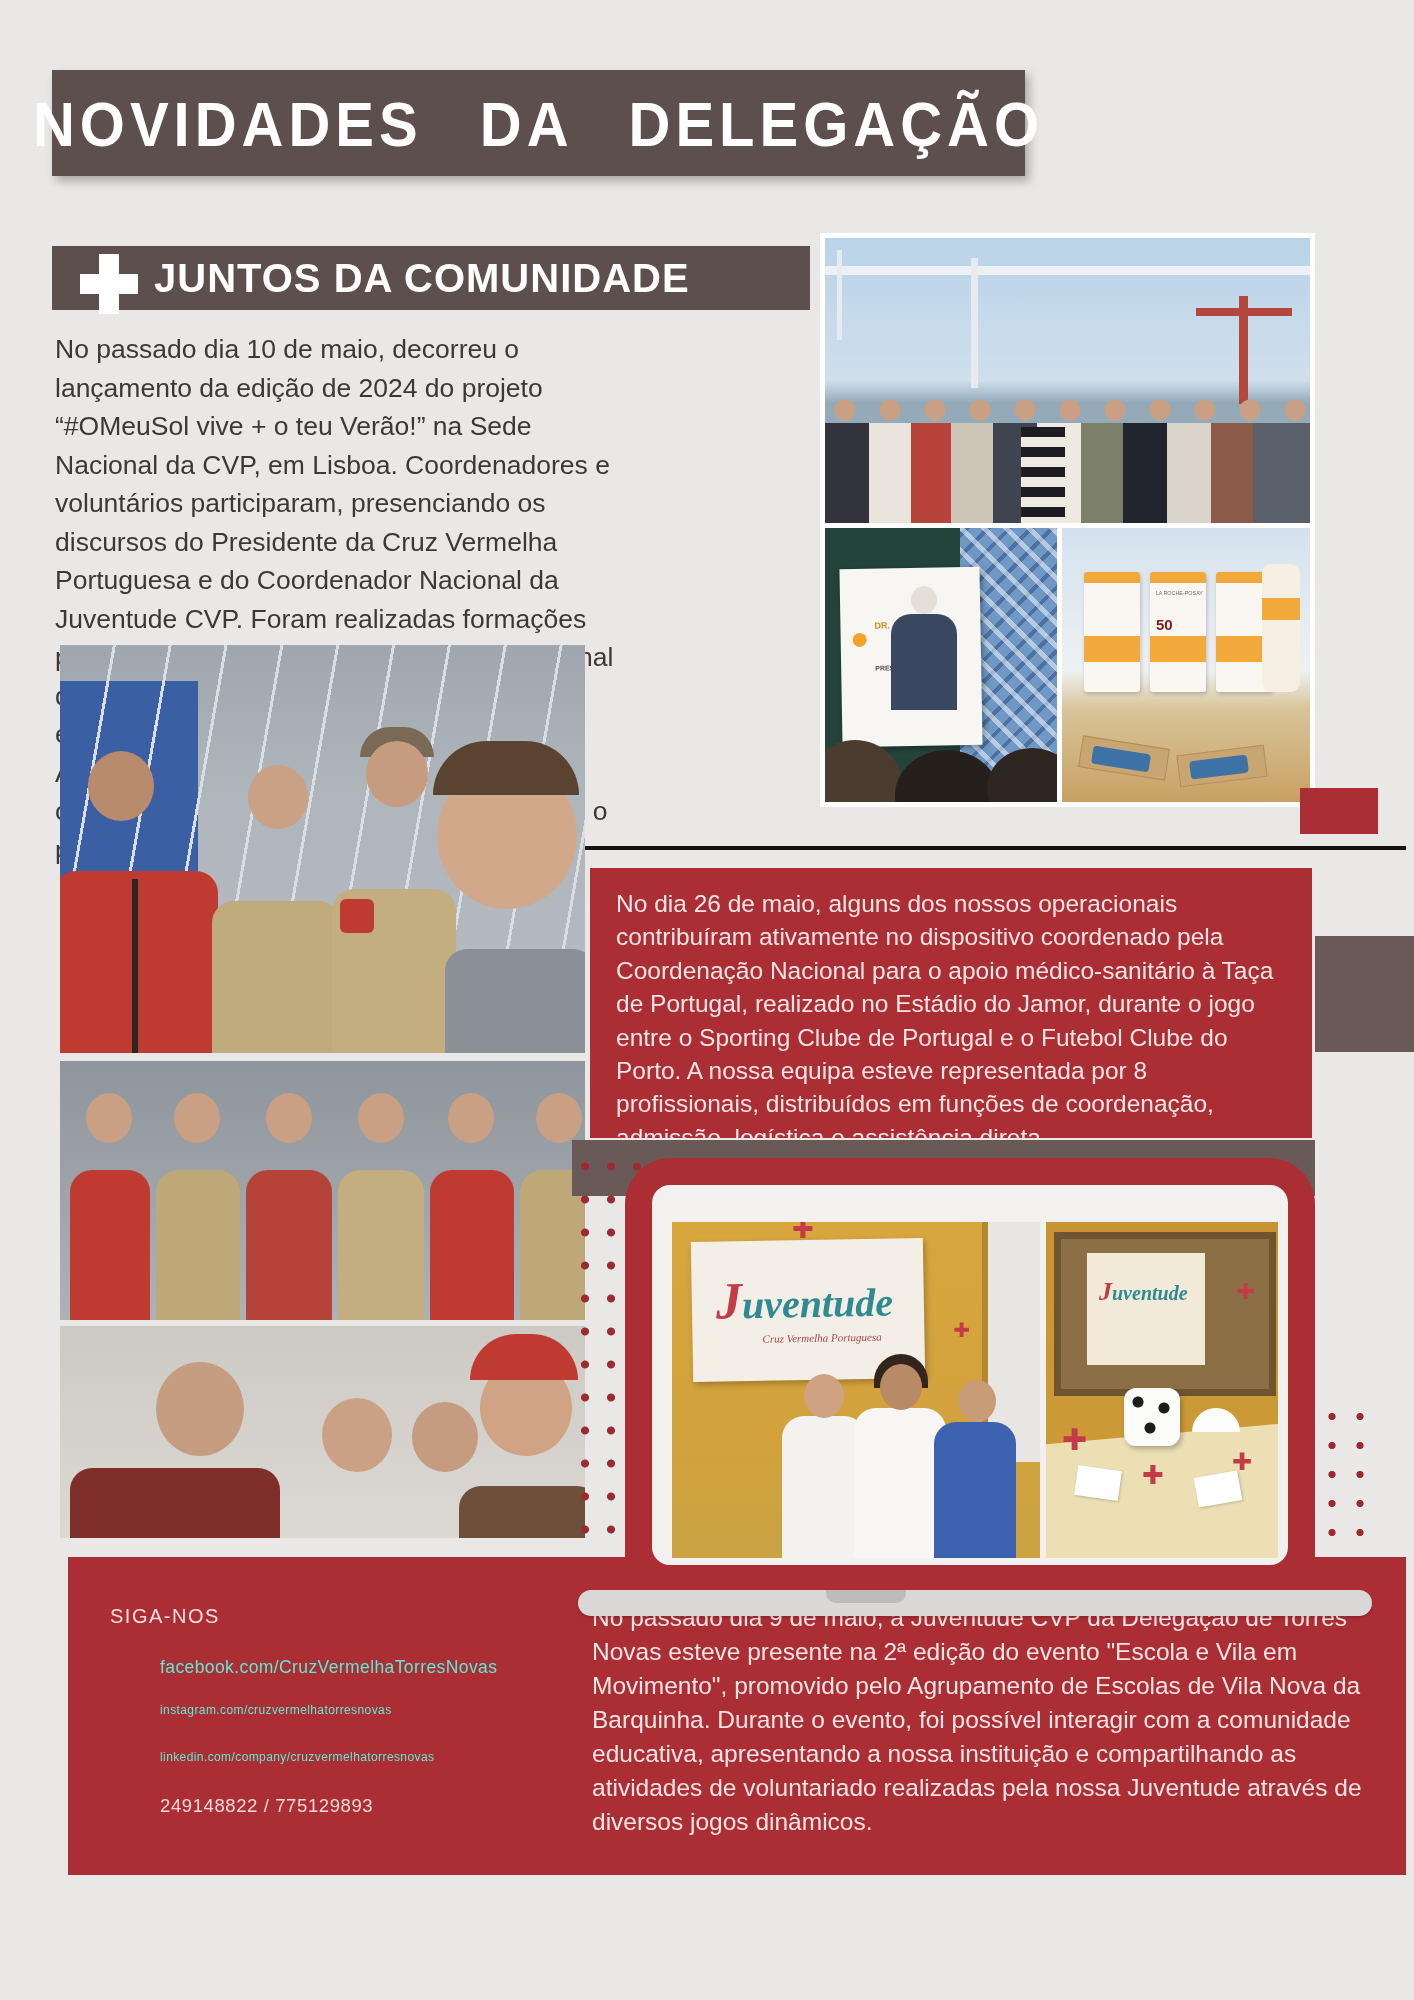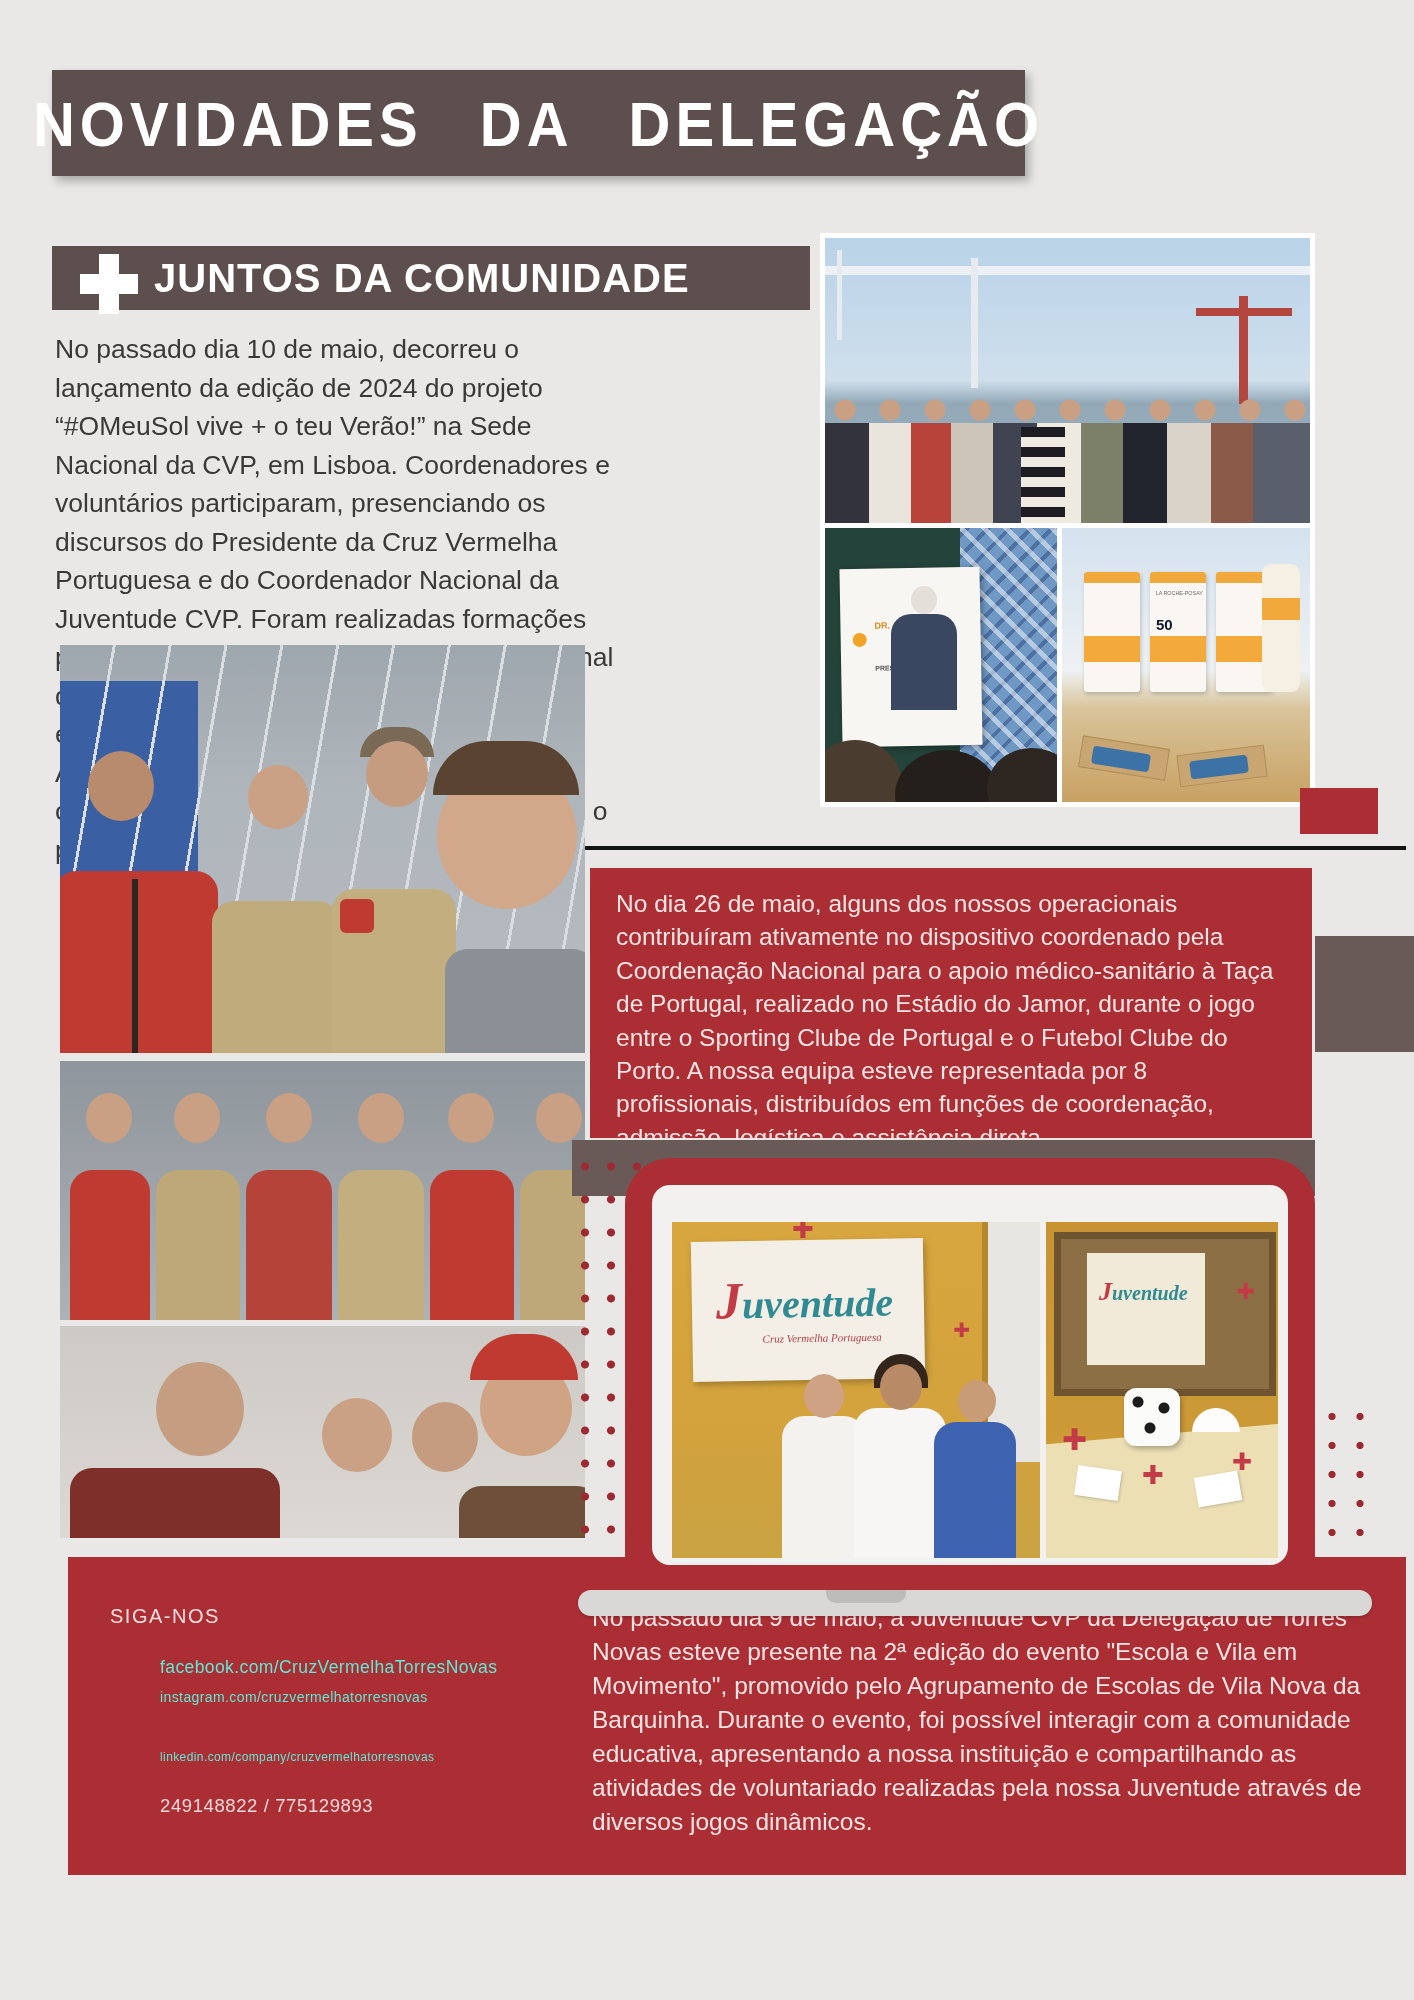--- a/index.html
+++ b/index.html
@@ -56,21 +56,21 @@
   #phB .aud1{left:-18px;bottom:-30px;width:96px;height:92px;background:#4a3d30;}
   #phB .aud2{left:70px;bottom:-38px;width:104px;height:90px;background:#241f1a;}
   #phB .aud3{right:-20px;bottom:-26px;width:90px;height:80px;background:#2e2620;}
   #phC{position:absolute;left:242px;top:295px;width:248px;height:274px;overflow:hidden;
        background:linear-gradient(180deg,#d4e2ee 0%,#eef1f3 52%,#d9c49a 66%,#c8a163 100%);}
   .sbox{position:absolute;top:44px;width:56px;height:120px;background:#faf7f2;border-radius:3px;
         box-shadow:1px 2px 4px rgba(0,0,0,.2);}
   .sbox::before{content:"";position:absolute;left:0;top:0;width:100%;height:11px;background:#f2a93b;border-radius:3px 3px 0 0;}
   .sbox::after{content:"";position:absolute;left:0;top:64px;width:100%;height:26px;background:#f4a93b;}
   .sbox .brand{position:absolute;left:3px;top:18px;font-size:6px;color:#6b6b6b;white-space:nowrap;transform:scale(.9);}
-  .sbox .spf{position:absolute;left:6px;top:44px;font-size:15px;font-weight:bold;color:#0f172a;}
+  .sbox .spf{position:absolute;left:6px;top:44px;font-size:15px;font-weight:bold;color:#7f1d1d;}
   #phC .bottle{position:absolute;right:10px;top:36px;width:38px;height:128px;background:#f5efe4;border-radius:9px;}
   #phC .bottle::before{content:"";position:absolute;left:0;top:34px;width:100%;height:22px;background:#f2a93b;}
   #phC .kbox1,#phC .kbox2{position:absolute;width:86px;height:30px;background:#c9a671;border:1px solid #b08f55;}
   #phC .kbox1{left:18px;bottom:28px;transform:rotate(9deg);}
   #phC .kbox2{left:116px;bottom:20px;transform:rotate(-7deg);}
   #phC .kblue1,#phC .kblue2{position:absolute;width:58px;height:18px;background:#3c72a5;border-radius:4px;}
   #phC .kblue1{left:30px;bottom:34px;transform:rotate(9deg);}
   #phC .kblue2{left:128px;bottom:26px;transform:rotate(-7deg);}
 
   
@@ -119,21 +119,21 @@
   #dotsL{left:572px;top:1150px;width:86px;height:398px;
        background-image:radial-gradient(circle,#9d2931 3.6px,transparent 4.4px);background-size:26px 33px;}
   #dotsR{left:1262px;top:1402px;width:106px;height:154px;
        background-image:radial-gradient(circle,#9d2931 3.2px,transparent 4px);background-size:28px 29px;}
 
   
   #rband{left:68px;top:1557px;width:1338px;height:318px;background:#ac2e35;}
   #siga{position:absolute;left:42px;top:48px;font-size:20px;letter-spacing:1.5px;color:#f2dede;}
   .slink{position:absolute;left:92px;color:#5eead4;letter-spacing:.4px;cursor:pointer;}
   #lfb{top:100px;font-size:17.5px;}
-  #lig{top:132px;font-size:14px;}
+  #lig{top:146px;font-size:12px;}
   #lli{top:193px;font-size:12px;}
   #lph{position:absolute;left:92px;top:238px;font-size:18.5px;color:#f0d9d8;letter-spacing:.6px;}
   #event{position:absolute;left:524px;top:44px;width:812px;font-size:24.5px;line-height:34px;color:#f3e5e4;}
 
   
   #laptop{left:625px;top:1158px;width:690px;height:442px;}
   #lframe{position:absolute;left:0;top:0;width:690px;height:442px;background:#ac2e35;border-radius:46px 46px 0 0;}
   #lscreen{position:absolute;left:27px;top:27px;width:636px;height:380px;background:#f2f1ef;border-radius:18px;}
   #phG{position:absolute;left:47px;top:64px;width:368px;height:336px;overflow:hidden;
        background:linear-gradient(180deg,#d8a63e 0%,#d2a23c 62%,#caa343 100%);}

